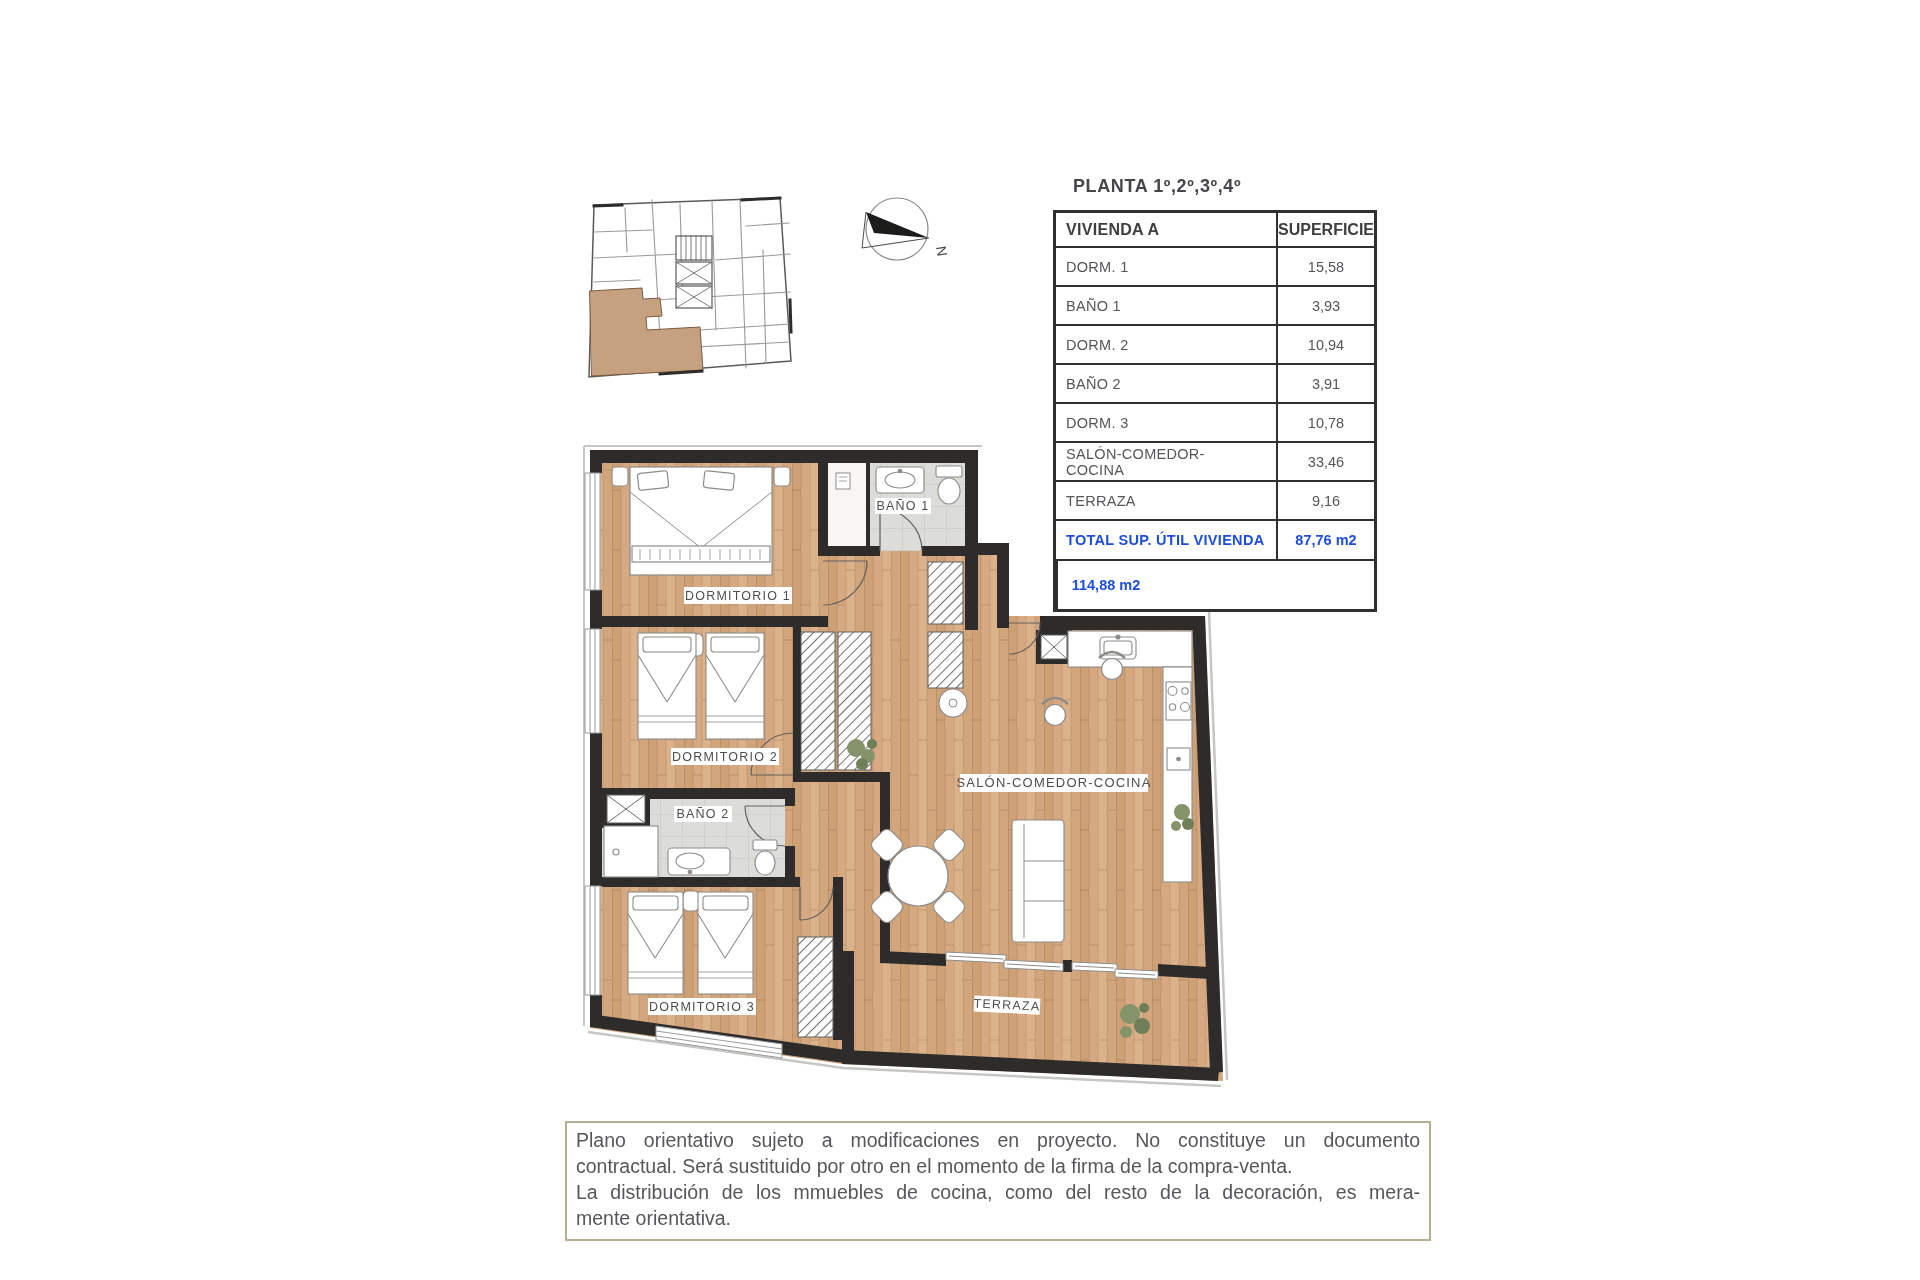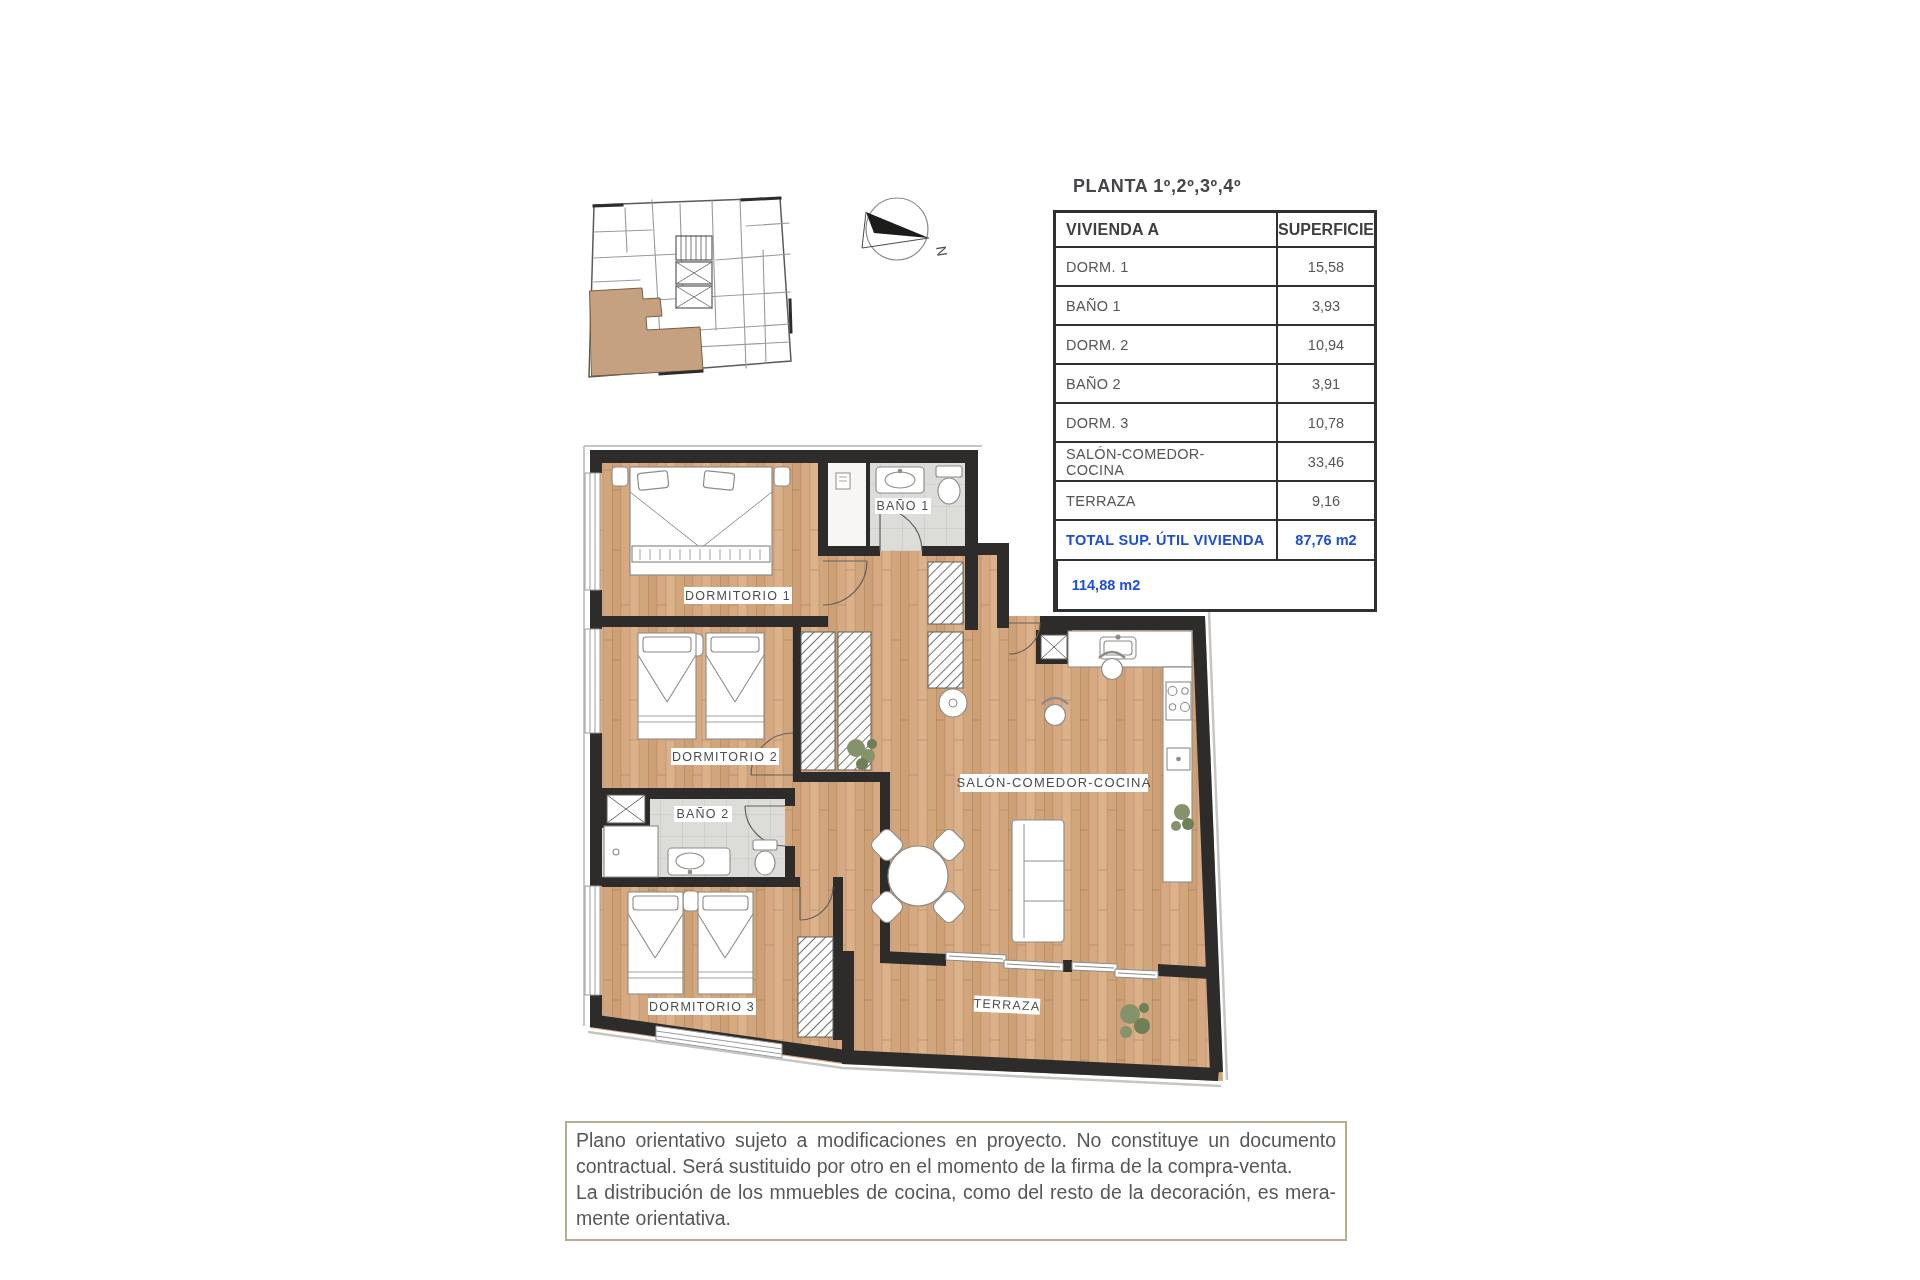--- a/index.html
+++ b/index.html
@@ -19,21 +19,21 @@
   .t-val{width:96px;border-left:2px solid #2f3032;display:flex;
          align-items:center;justify-content:center;font-size:14.5px;text-align:right;}
   .t-head{height:33px;}
   .t-head .t-label,.t-head .t-val{font-weight:bold;font-size:16px;color:#3d3e40;}
   .t-data{height:37px;gap:46px;}
   .t-total{height:38px;}
   .t-total .t-label,.t-total .t-val{font-weight:bold;color:#1d4ed8;}
   .t-total2{height:48px;}
   .t-total2 .t-label{white-space:pre-line;line-height:1.25;}
   
-  .disclaimer{left:565px;top:1121px;width:782px;box-sizing:border-box;
+  .disclaimer{left:565px;top:1121px;width:866px;box-sizing:border-box;
               border:2px solid #b6ae93;background:#fff;padding:4px 9px 8px 9px;}
   .disc-line{font-size:19.5px;line-height:26px;color:#56575a;}
   .disc-line.just{text-align:justify;text-align-last:justify;}
   svg text{font-family:"Liberation Sans", sans-serif;}
 </style>
 </head>
 <body>
 
 <svg class="abs" style="left:0;top:0" width="1920" height="1280" viewBox="0 0 1920 1280">
   <defs>

